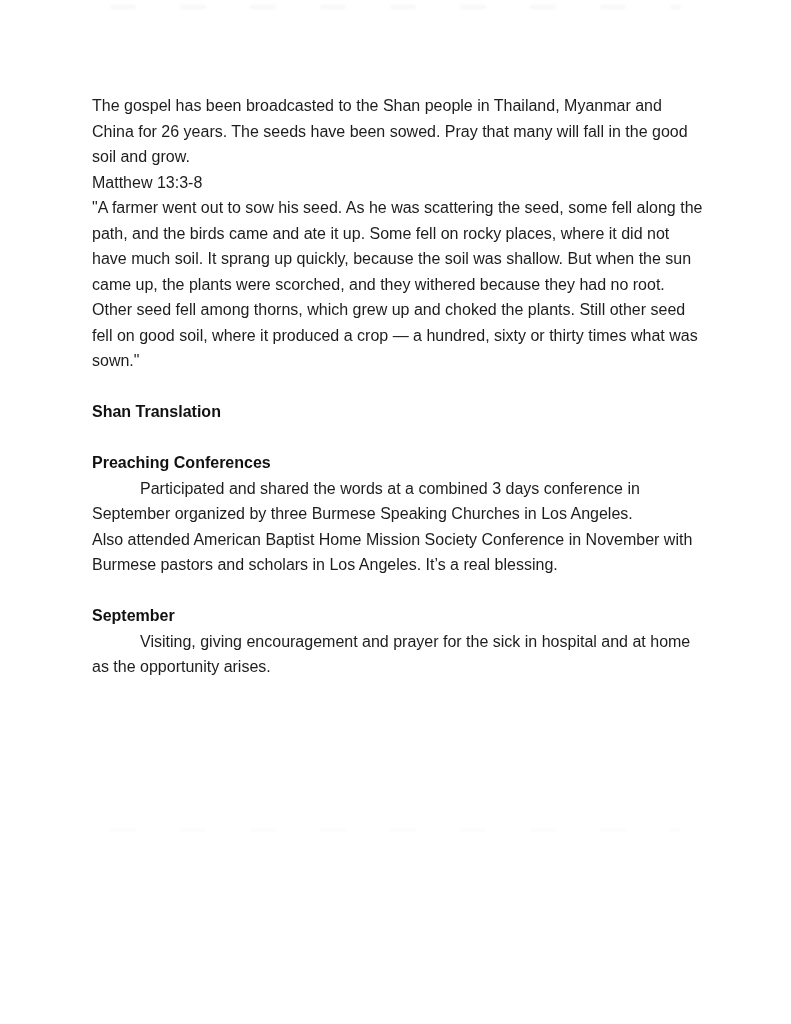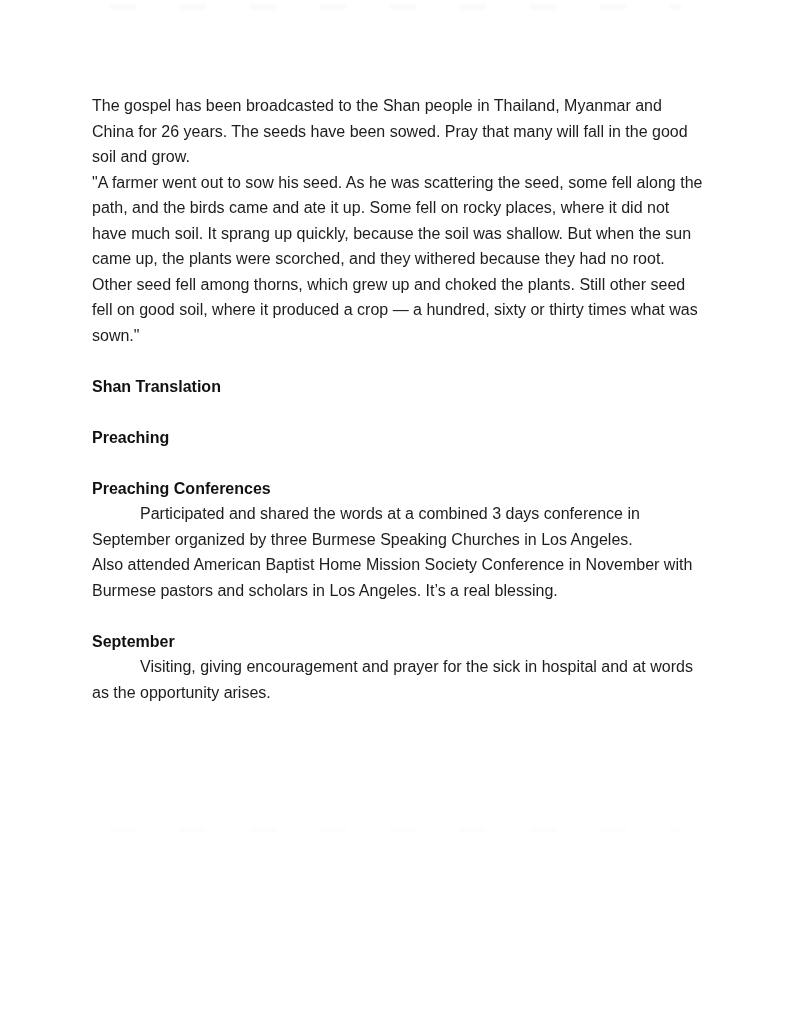--- a/index.html
+++ b/index.html
@@ -62,31 +62,31 @@
 <body>
 
 <div class="page">
 
   <div class="scan-artifact top"></div>
 
   <div class="doc">
 
     <p class="para">The gospel has been broadcasted to the Shan people in Thailand, Myanmar and China for 26 years. The seeds have been sowed. Pray that many will fall in the good soil and grow.</p>
 
+    <p class="para">Matthew 13:3-8</p>
 
     <p class="para">"A farmer went out to sow his seed. As he was scattering the seed, some fell along the path, and the birds came and ate it up. Some fell on rocky places, where it did not have much soil. It sprang up quickly, because the soil was shallow. But when the sun came up, the plants were scorched, and they withered because they had no root. Other seed fell among thorns, which grew up and choked the plants. Still other seed fell on good soil, where it produced a crop — a hundred, sixty or thirty times what was sown."</p>
 
     <h2 class="heading">Shan Translation</h2>
 
-    <h2 class="heading">Preaching</h2>
 
     <h2 class="heading">Preaching Conferences</h2>
     <p class="para indent">Participated and shared the words at a combined 3 days conference in September organized by three Burmese Speaking Churches in Los Angeles.
 Also attended American Baptist Home Mission Society Conference in November with Burmese pastors and scholars in Los Angeles. It’s a real blessing.</p>
 
     <h2 class="heading">September</h2>
-    <p class="para indent">Visiting, giving encouragement and prayer for the sick in hospital and at words as the opportunity arises.</p>
+    <p class="para indent">Visiting, giving encouragement and prayer for the sick in hospital and at home as the opportunity arises.</p>
 
   </div>
 
   <div class="scan-artifact bottom"></div>
 
 </div>
 
 </body></html>

